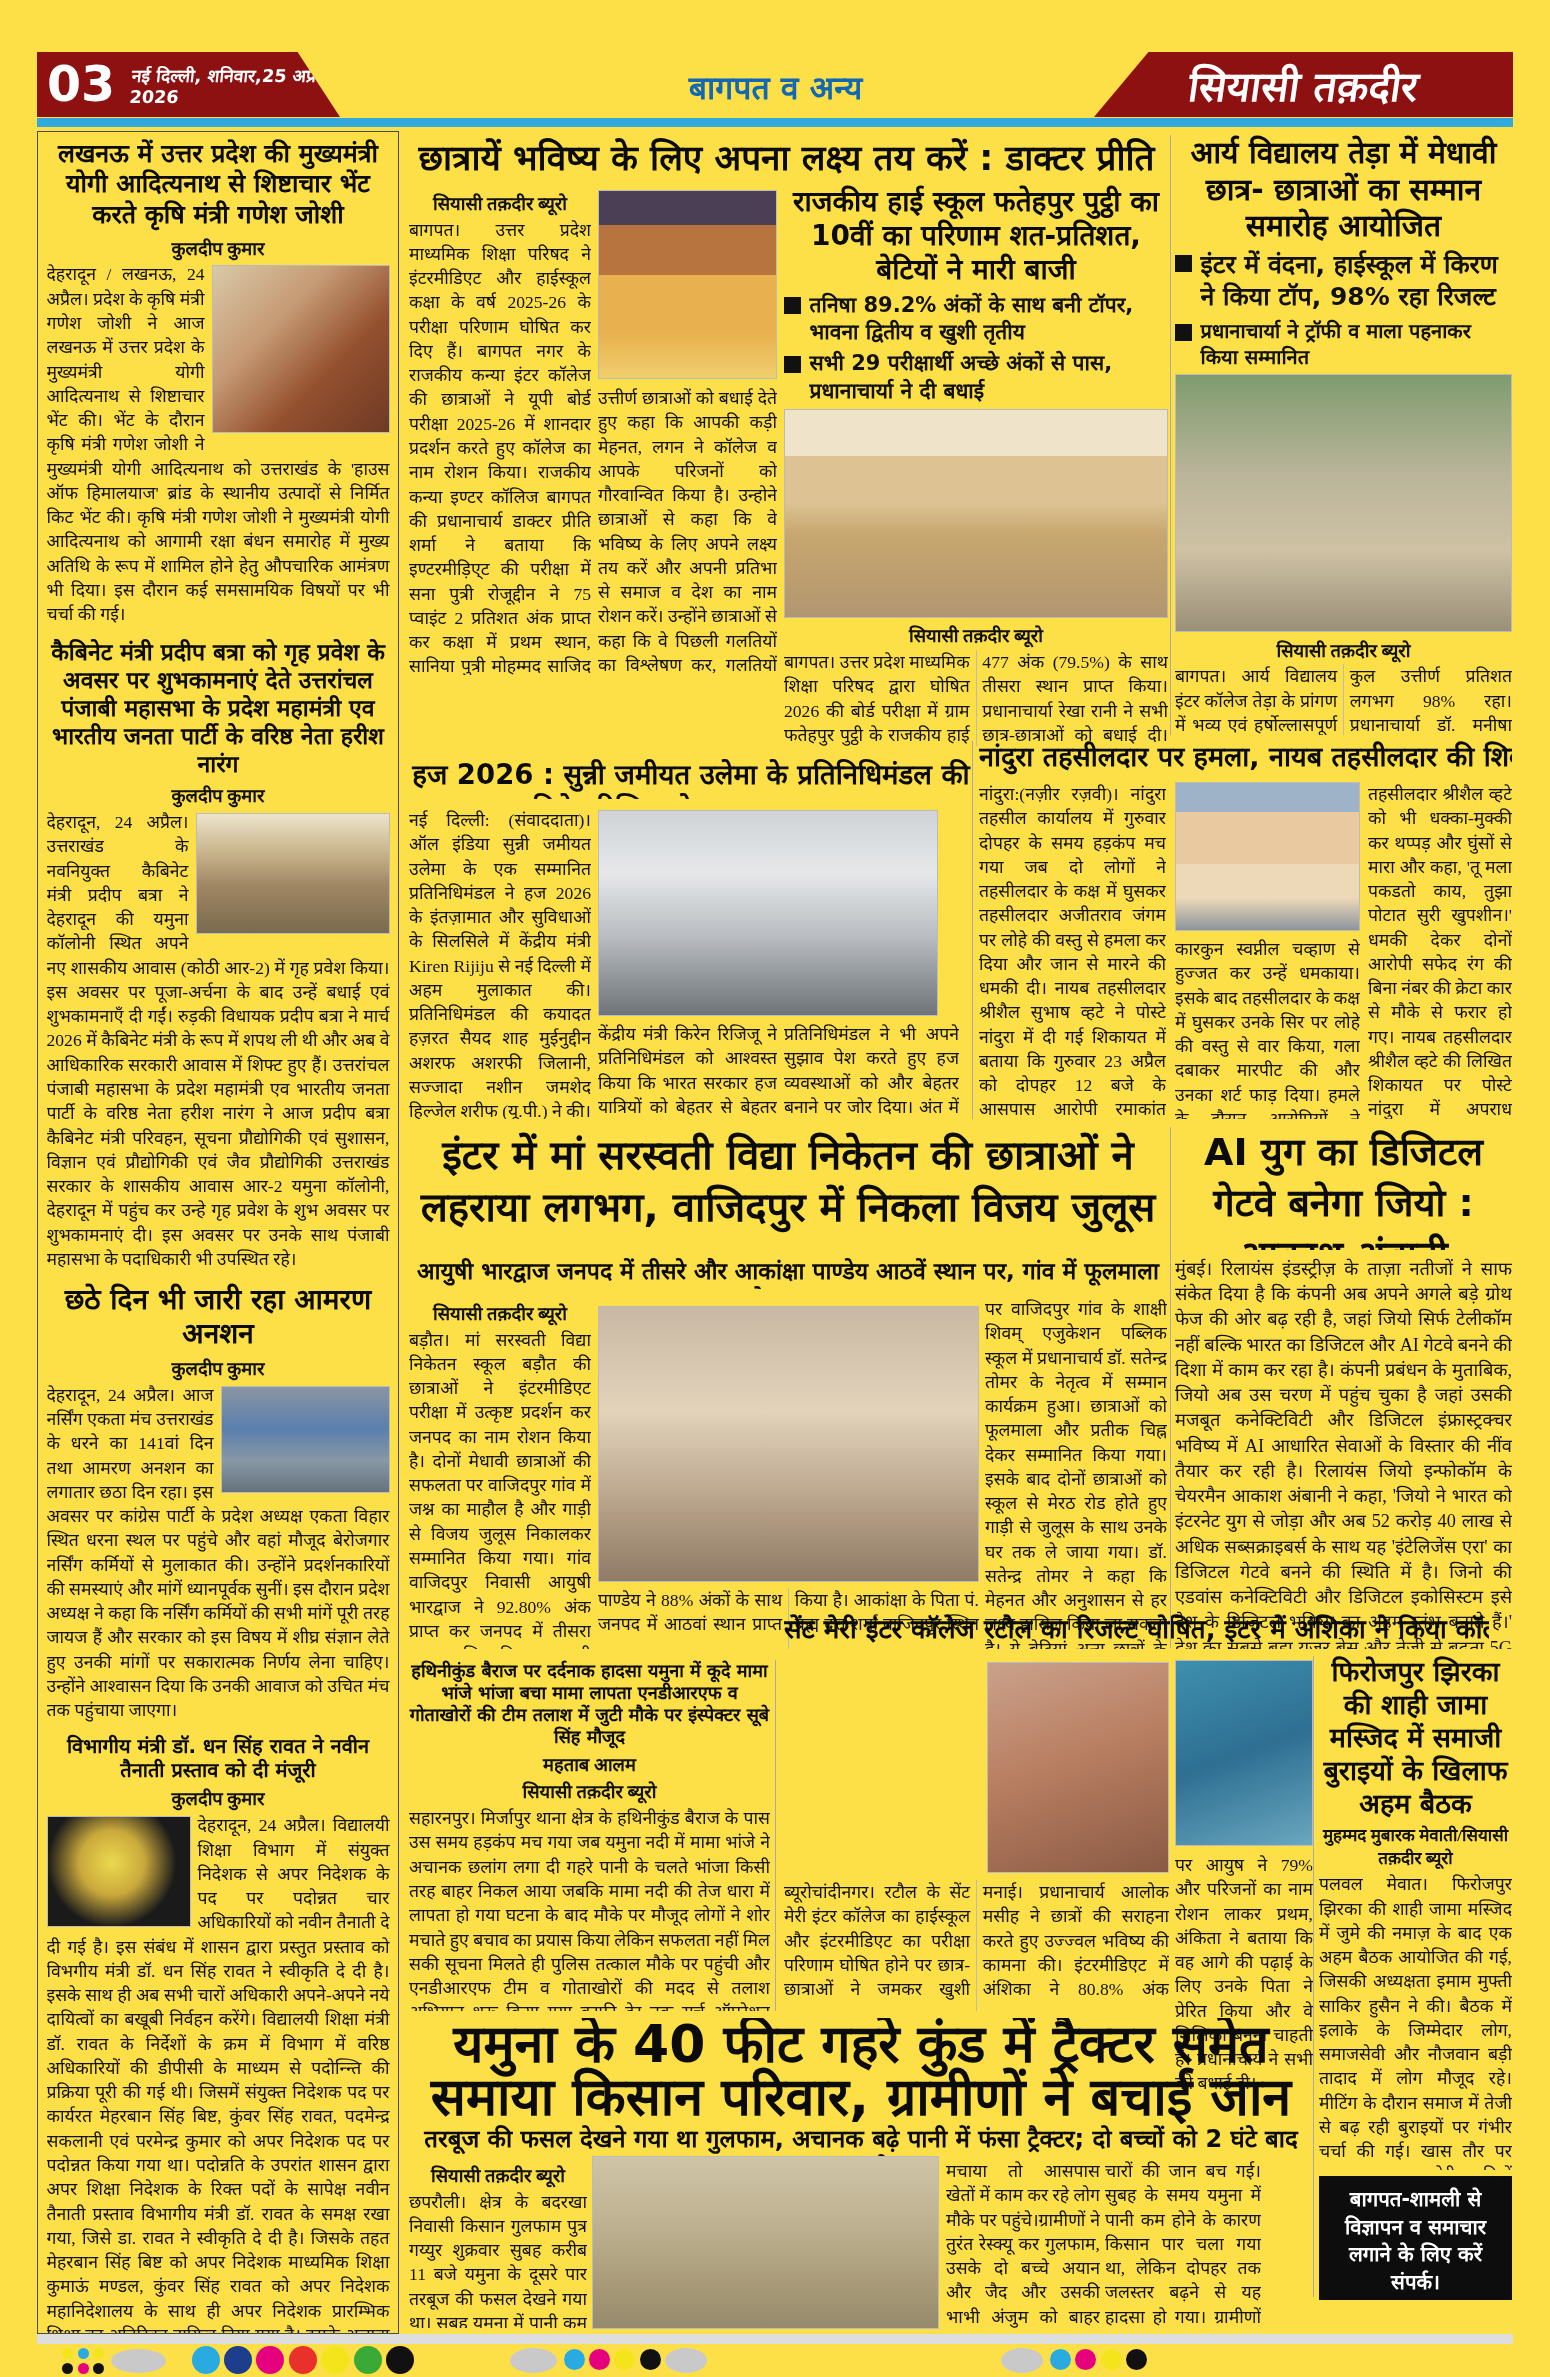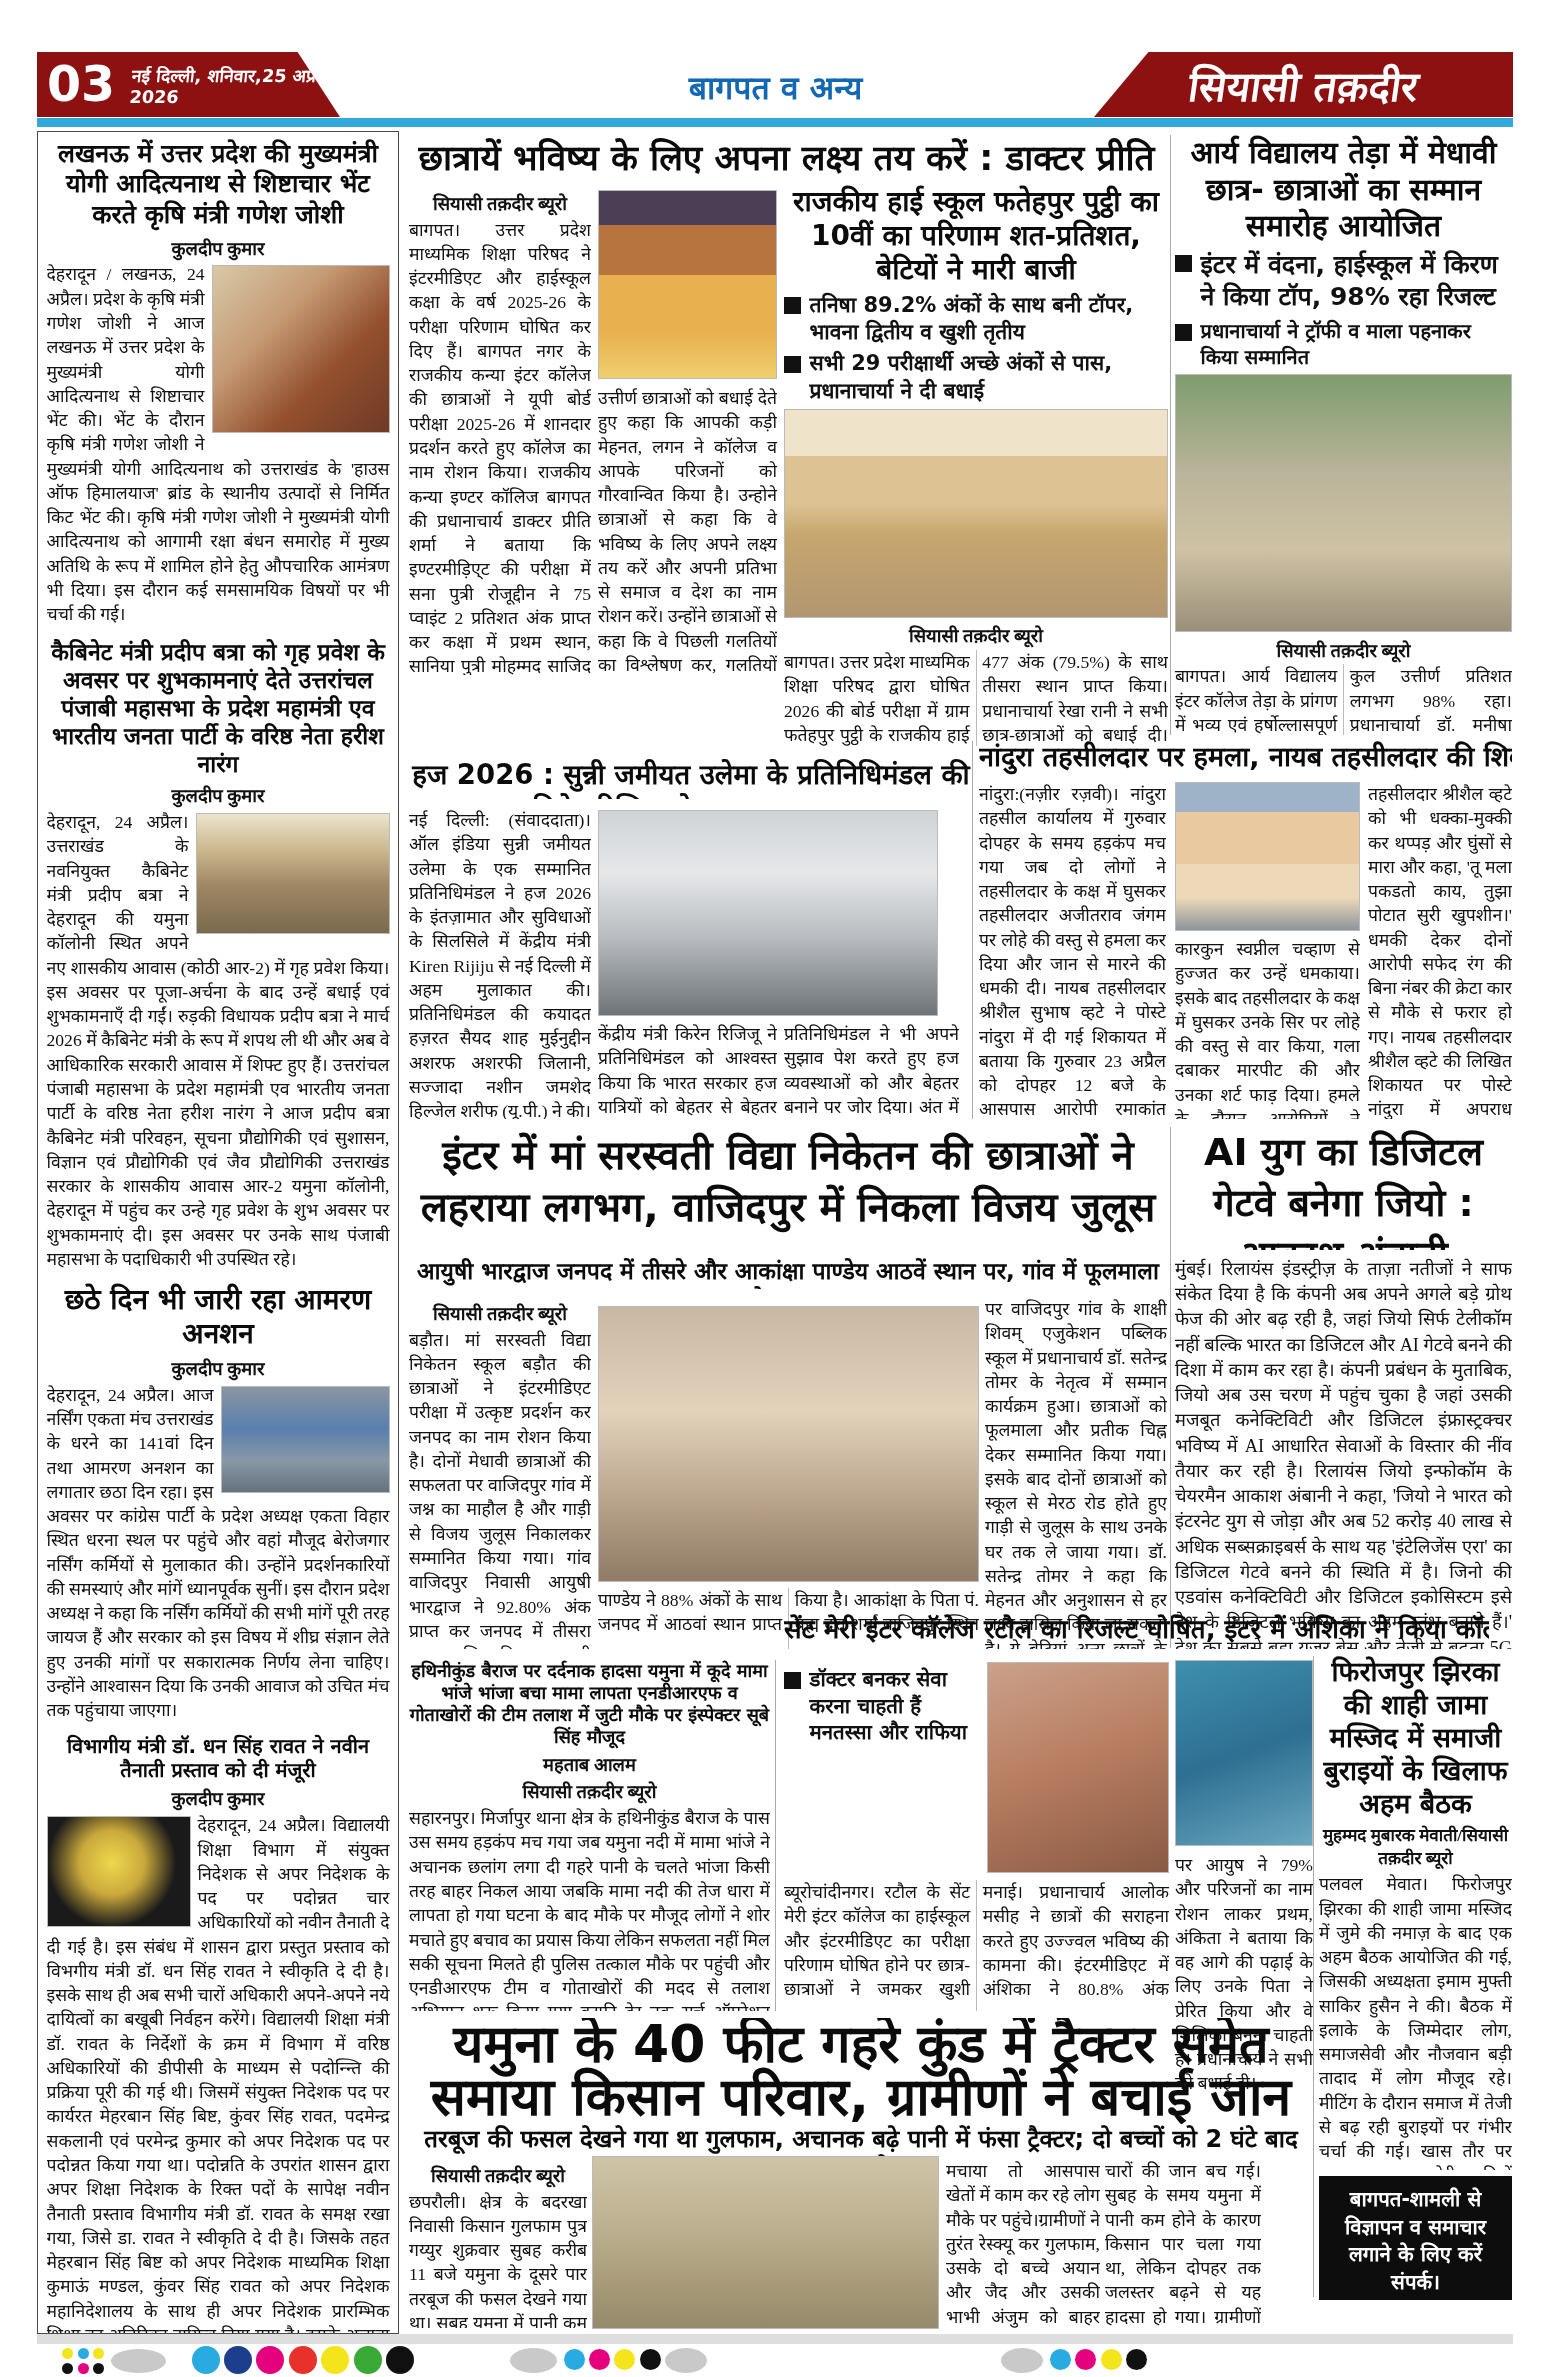--- a/index.html
+++ b/index.html
@@ -1,16 +1,16 @@
 <!DOCTYPE html>
 <html style="font-size:11.3px"><head>
 <meta charset="utf-8">
 <style>
   html,body{margin:0;padding:0;background:#888;}
-  .page{position:relative;width:1550px;height:2377px;background:#ffffff;overflow:hidden;
+  .page{position:relative;width:1550px;height:2377px;background:#fde047;overflow:hidden;
         font-family:"Liberation Serif","DejaVu Serif",serif;color:#111;}
   
   .mast-left{position:absolute;left:37px;top:52px;width:303px;height:65px;background:#8e1111;
              clip-path:polygon(0 0,86% 0,100% 100%,0 100%);display:flex;align-items:center;}
   .mast-num{font-family:"DejaVu Sans",sans-serif;font-weight:bold;color:#fff;font-size:49px;margin-left:10px;line-height:1;}
   .mast-date{font-family:"DejaVu Sans",sans-serif;font-weight:bold;color:#fff;font-size:17.6px;margin-left:15.5px;transform:skewX(-6deg);}
   .mast-right{position:absolute;left:1094px;top:52px;width:419px;height:65px;background:#8e1111;
               clip-path:polygon(13% 0,100% 0,100% 100%,0 100%);display:flex;align-items:center;justify-content:center;}
   .mast-title{font-family:"DejaVu Sans",sans-serif;font-weight:bold;color:#fff;font-size:41px;transform:skewX(-8deg);}
   .mast-center{position:absolute;left:564px;top:65px;width:423px;text-align:center;
@@ -196,24 +196,20 @@
 
   <div class="abs" style="left:409px;top:1660px;width:361px;height:351px">
     <div class="hl" style="font-size:18px">हथिनीकुंड बैराज पर दर्दनाक हादसा यमुना में कूदे मामा भांजे भांजा बचा मामा लापता एनडीआरएफ व गोताखोरों की टीम तलाश में जुटी मौके पर इंस्पेक्टर सूबे सिंह मौजूद</div>
     <div class="byline">महताब आलम</div>
     <div class="byline">सियासी तक़दीर ब्यूरो</div>
     <p class="bt">सहारनपुर। मिर्जापुर थाना क्षेत्र के हथिनीकुंड बैराज के पास उस समय हड़कंप मच गया जब यमुना नदी में मामा भांजे ने अचानक छलांग लगा दी गहरे पानी के चलते भांजा किसी तरह बाहर निकल आया जबकि मामा नदी की तेज धारा में लापता हो गया घटना के बाद मौके पर मौजूद लोगों ने शोर मचाते हुए बचाव का प्रयास किया लेकिन सफलता नहीं मिल सकी सूचना मिलते ही पुलिस तत्काल मौके पर पहुंची और एनडीआरएफ टीम व गोताखोरों की मदद से तलाश अभियान शुरू किया गया काफी देर तक सर्च ऑपरेशन चलाया गया लेकिन युवक का कोई सुराग नहीं लग सका मिर्जापुर थाना प्रभारी निरीक्षक सूबे सिंह पुलिस बल के साथ मौके पर डटे हुए हैं घटना की खबर मिलते ही परिजनों में कोहराम मच गया है बताया जा रहा है कि लोकेश पुत्र धर्मपाल और पारस पुत्र प्रदीप निवासी धोलरा मामा भांजे हैं- पुलिस पूरे मामले की जांच में जुटी है !</p>
   </div>
 
   <div class="abs hl" style="left:784px;top:1614px;width:705px;height:38px;font-size:26px;white-space:nowrap">सेंट मेरी इंटर कॉलेज रटौल का रिजल्ट घोषित, इंटर में अंशिका ने किया कॉलेज टॉप</div>
   <div class="abs" style="left:784px;top:1662px;width:197px;height:211px">
-    <div class="bl" style="font-size:20.4px">
-        <span class="sq"></span>
-        <span>डॉक्टर बनकर सेवा करना चाहती हैं मनतस्सा और राफिया</span>
-      </div>
   </div>
   <div class="abs ph p-hijab" style="left:987px;top:1662px;width:182px;height:211px"></div>
   <div class="abs cols2" style="left:784px;top:1880px;width:385px;height:131px">
     <p class="bt">ब्यूरोचांदीनगर। रटौल के सेंट मेरी इंटर कॉलेज का हाईस्कूल और इंटरमीडिएट का परीक्षा परिणाम घोषित होने पर छात्र-छात्राओं ने जमकर खुशी मनाई। प्रधानाचार्य आलोक मसीह ने छात्रों की सराहना करते हुए उज्ज्वल भविष्य की कामना की। इंटरमीडिएट में अंशिका ने 80.8% अंक हासिल कर कॉलेज टॉप किया। द्वितीय स्थान व तृतीय स्थान पर रटौल निवासी जावेद चौधरी की पुत्री मनतस्सा ने 78.6% अंक प्राप्त कर हासिल किया। राफिया पुत्री मास्टर माजिद ने भी 78% अंक हासिल किए। कला वर्ग में नैना ने 82.6%, 76.4% अंक लाकर द्वितीय और आईना ने 74.8% अंक लाकर तृतीय स्थान प्राप्त किया। मनतस्सा ने कहा कि पढ़ाई जारी रखते हुए परिजनों के सपनों को साकार करेगी और वह डॉक्टर बनकर लोगों की सेवा करना चाहती है। राफिया भी मेडिकल क्षेत्र में करियर बनाना चाहती है। आलोक मसीह ने कहा कि रिजल्ट बेहतर रहा है। उन्होंने सभी छात्र-छात्राओं को शुभकामनाएं दीं।</p>
   </div>
   <div class="abs ph p-blue" style="left:1175px;top:1660px;width:138px;height:186px"></div>
   <div class="abs" style="left:1175px;top:1853px;width:138px;height:317px">
     <p class="bt">पर आयुष ने 79% और परिजनों का नाम रोशन लाकर प्रथम, अंकिता ने बताया कि वह आगे की पढ़ाई के लिए उनके पिता ने प्रेरित किया और वे शिक्षिका बनना चाहती हैं। प्रधानाचार्य ने सभी को बधाई दी।</p>
   </div>
 

